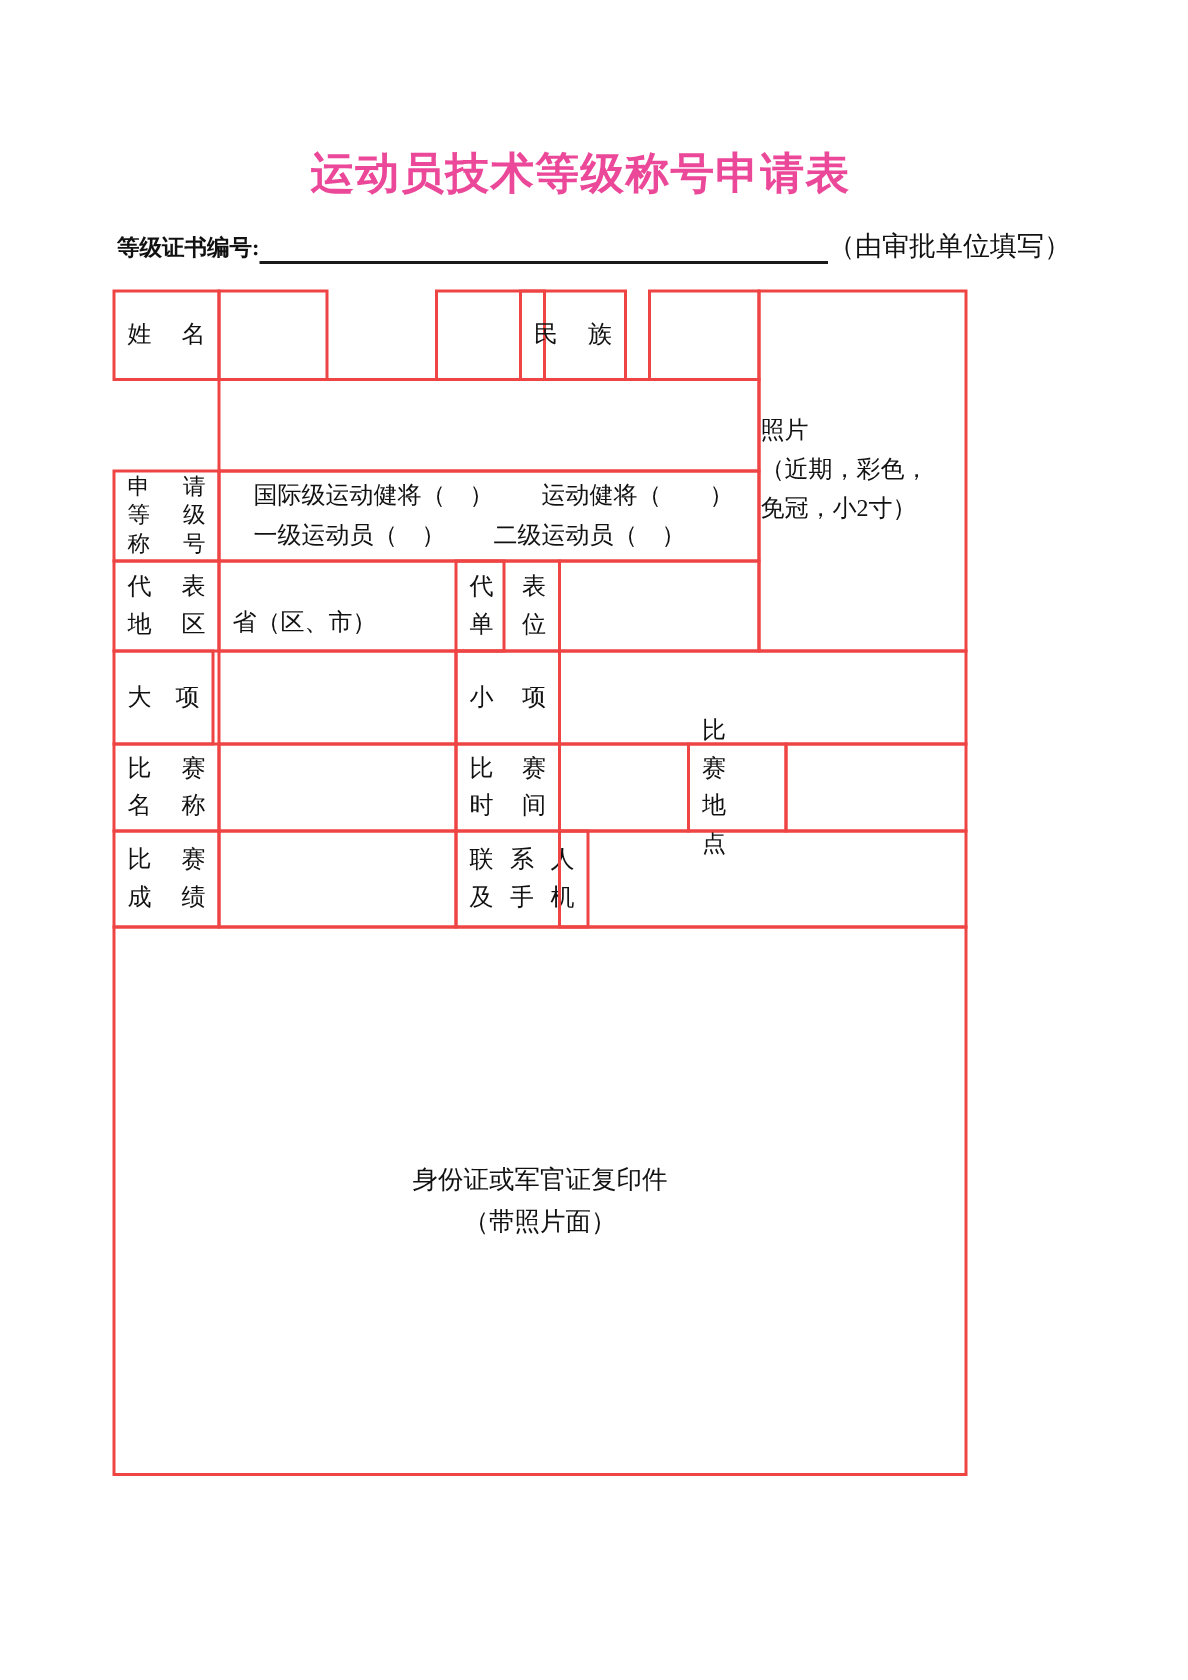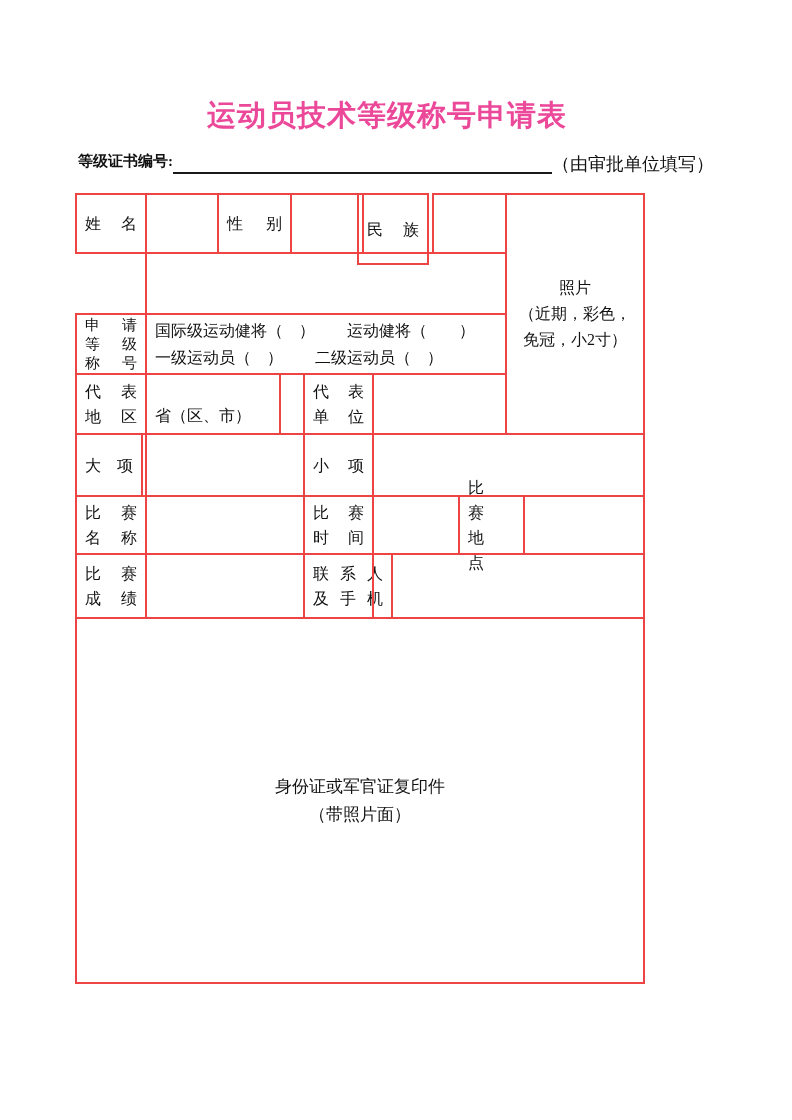--- a/index.html
+++ b/index.html
@@ -14,21 +14,21 @@
   
   .title{
     position:absolute;top:96px;left:0;width:774px;
     margin:0;text-align:center;
     font-size:29px;font-weight:bold;letter-spacing:1px;
     color:#ec4899;
   }
   
   .cert-row{
     position:absolute;top:152px;left:78px;
-    display:flex;
+    display:flex;align-items:flex-end;
   }
   .cert-label{font-size:15px;font-weight:bold;padding-bottom:1px;}
   .cert-line{
     display:inline-block;width:379px;height:20px;
     border-bottom:2px solid #1a1a1a;
     font-size:15px;
   }
   .cert-note{font-size:18px;font-weight:normal;}
   
   .form-table{
@@ -42,22 +42,22 @@
   }
   .jline{
     text-align:justify;text-align-last:justify;
     padding:0 8px;line-height:25px;
   }
   .jline3{
     text-align:justify;text-align-last:justify;
     padding:0 8px;line-height:19px;font-size:15px;
   }
   .options-cell{padding-left:8px;}
-  .options-cell .opt-line{line-height:27px;}
-  .photo-cell{text-align:center;}
+  .options-cell .opt-line{line-height:27px;margin-left:14px;}
+  .photo-cell{text-align:left;}
   .photo-cell div{line-height:26px;}
   .bottom-cell{text-align:center;font-size:17px;}
   .bottom-cell div{line-height:28px;}
   .value-bottom{justify-content:flex-end;}
   .value-bottom .val-text{padding:0 0 7px 8px;line-height:20px;}
 </style>
 </head>
 <body>
 
 <div class="page">
@@ -69,25 +69,22 @@
     <span class="cert-line"></span>
     <span class="cert-note">（由审批单位填写）</span>
   </div>
 
   <div class="form-table">
 
     <div class="cell" style="left:0;top:0;width:72px;height:61px">
       <div class="jline">姓　名</div>
     </div>
     <div class="cell" style="left:70px;top:0;width:74px;height:61px"></div>
-    <div class="cell" style="left:142px;top:0;width:75px;height:61px">
-      <div class="jline">性　别</div>
-    </div>
     <div class="cell" style="left:215px;top:0;width:74px;height:61px"></div>
-    <div class="cell" style="left:282px;top:0;width:72px;height:72px">
+    <div class="cell" style="left:271px;top:0;width:72px;height:61px">
       <div class="jline">民　族</div>
     </div>
     <div class="cell" style="left:357px;top:0;width:75px;height:61px"></div>
 
     <div class="cell photo-cell" style="left:430px;top:0;width:140px;height:242px">
       <div>照片</div>
       <div>（近期，彩色，</div>
       <div>免冠，小2寸）</div>
     </div>
 
@@ -100,21 +97,21 @@
     </div>
     <div class="cell options-cell" style="left:70px;top:120px;width:362px;height:62px">
       <div class="opt-line">国际级运动健将（　）　　运动健将（　　）</div>
       <div class="opt-line">一级运动员（　）　　二级运动员（　）</div>
     </div>
 
     <div class="cell" style="left:0;top:180px;width:72px;height:62px">
       <div class="jline">代　表</div>
       <div class="jline">地　区</div>
     </div>
-    <div class="cell value-bottom" style="left:70px;top:180px;width:136px;height:62px">
+    <div class="cell value-bottom" style="left:70px;top:180px;width:192px;height:62px">
       <div class="val-text">省（区、市）</div>
     </div>
     <div class="cell" style="left:228px;top:180px;width:71px;height:62px">
       <div class="jline">代　表</div>
       <div class="jline">单　位</div>
     </div>
     <div class="cell" style="left:297px;top:180px;width:135px;height:62px"></div>
 
     <div class="cell" style="left:0;top:240px;width:68px;height:64px">
       <div class="jline">大　项</div>

